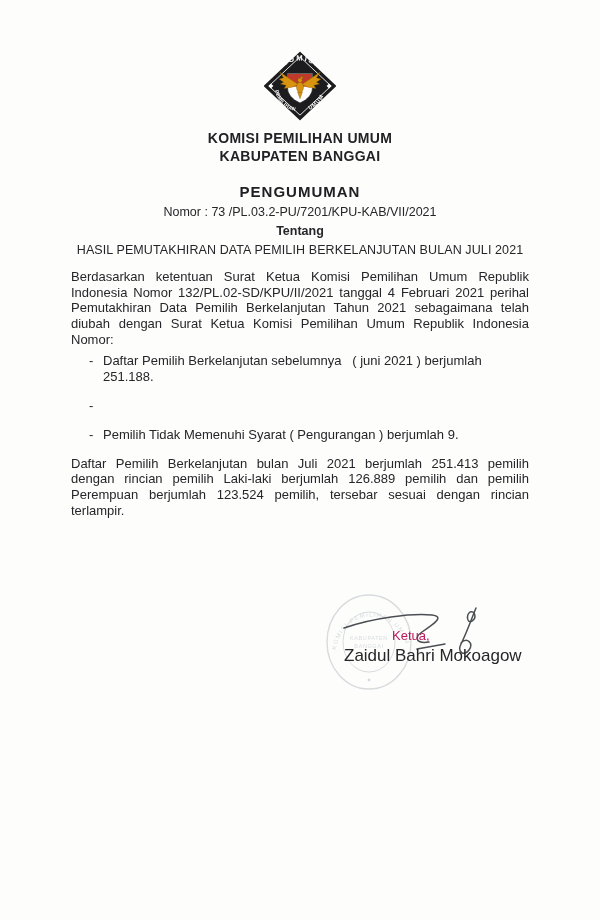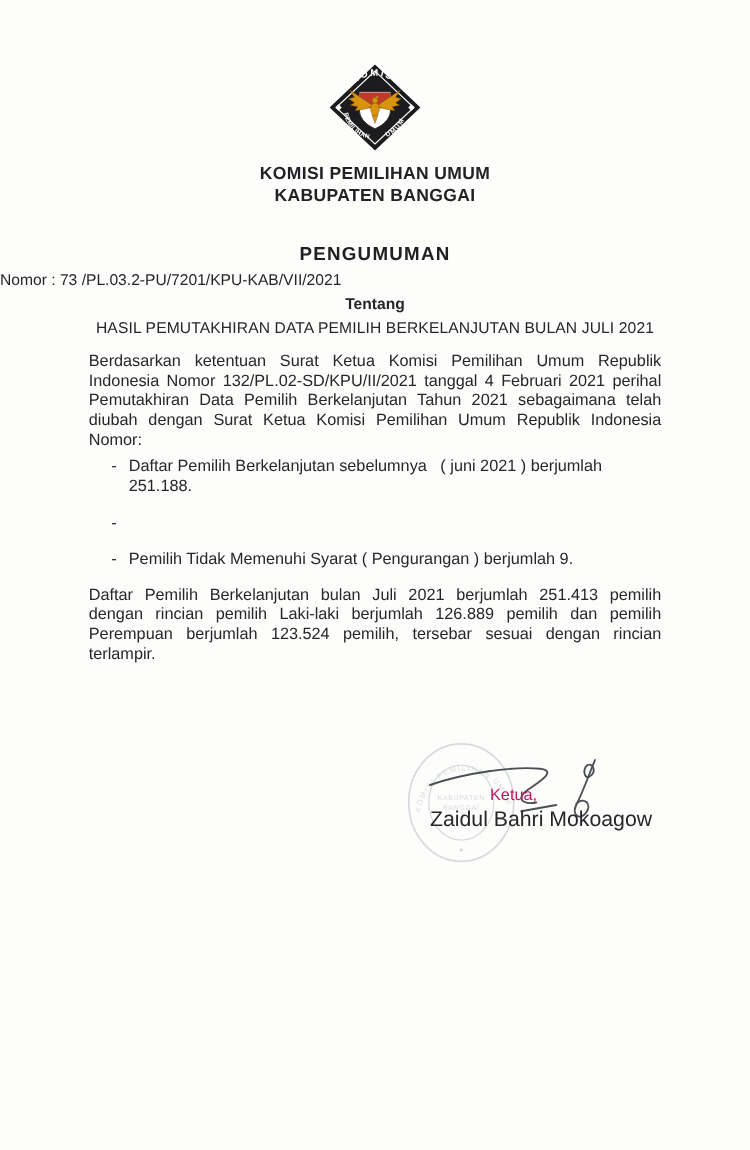--- a/index.html
+++ b/index.html
@@ -10,22 +10,22 @@
     margin:0 auto;
     background:#fdfdfc;
     font-family:"Liberation Sans", sans-serif;
     color:#26262a;
     overflow:hidden;
   }
   .logo{ display:block; margin:50px auto 0; width:76px; height:72px; }
   .org{ text-align:center; font-weight:bold; font-size:14px; line-height:17px; color:#222226; }
   .org-1{ margin-top:8px; letter-spacing:.3px; }
   .org-2{ margin-top:1px; letter-spacing:.3px; }
-  .heading{ margin-top:30px; text-align:center; font-weight:bold; font-size:15px; line-height:18px; letter-spacing:1px; color:#202024; }
-  .number{ margin-top:4px; text-align:left; font-size:12.5px; line-height:15px; }
+  .heading{ margin-top:18px; text-align:center; font-weight:bold; font-size:15px; line-height:18px; letter-spacing:1px; color:#202024; }
+  .number{ margin-top:4px; text-align:center; font-size:12.5px; line-height:15px; }
   .about{ margin-top:4px; text-align:center; font-size:12.5px; line-height:15px;font-weight:bold; }
   .subject{ margin-top:4px; text-align:center; font-size:12.5px; line-height:15px; letter-spacing:.1px; }
   .content{ width:458px; margin:0 auto; font-size:13px; line-height:15.7px; }
   .para{ text-align:justify; }
   .para-last-justify{ text-align:justify; text-align-last:justify; }
   .intro-1{ margin-top:11px; }
   .intro-2{ margin-top:0; }
   .recap-list{ list-style:none; margin-top:5px; }
   .recap-list li{ display:flex; padding-left:18px; margin-bottom:13px; line-height:16px; }
   .dash{ width:14px; flex:0 0 14px; }

